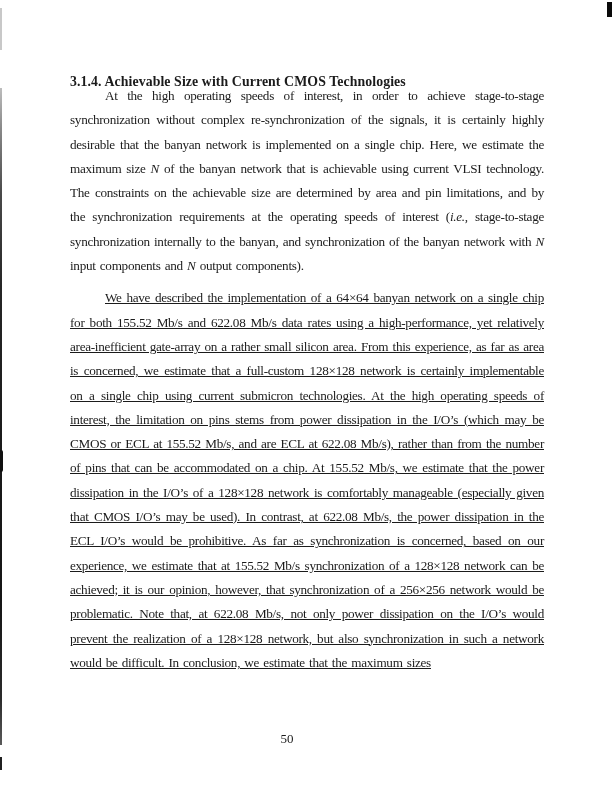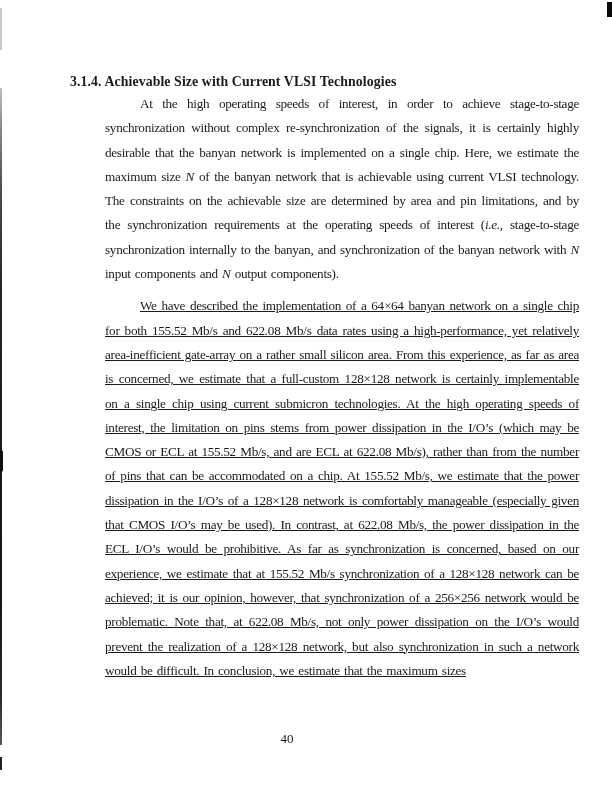--- a/index.html
+++ b/index.html
@@ -26,23 +26,22 @@
     top: 74px;
     width: 474px;
     margin: 0;
     font-size: 13.8px;
     font-weight: bold;
     letter-spacing: 0.1px;
   }
   .body-text {
     position: absolute;
     left: 70px;
-    top: 92px;
+    top: 84px;
     width: 474px;
-    margin-left: 35px;
   }
   .para {
     margin: 0;
     text-align: justify;
     text-indent: 35px;
     font-size: 13.2px;
     line-height: 24.3px;
     letter-spacing: -0.3px;
     word-spacing: 1.2px;
   }
@@ -87,29 +86,29 @@
   .scan-mark-top-right {
     left: 607px; top: 2px; width: 5px; height: 15px;
     background: #0a0a0a;
   }
 </style>
 </head>
 <body>
 
 <div class="page">
 
-  <h1 class="heading">3.1.4. Achievable Size with Current VLSI Technologies</h1>
+  <h1 class="heading">3.1.4. Achievable Size with Current CMOS Technologies</h1>
 
   <div class="body-text">
 
   <p class="para"><span>At the high operating speeds of interest, in order to achieve stage-to-stage synchronization without complex re-synchronization of the signals, it is certainly highly desirable that the banyan network is implemented on a single chip. Here, we estimate the maximum size </span><i>N</i><span> of the banyan network that is achievable using current VLSI technology. The constraints on the achievable size are determined by area and pin limitations, and by the synchronization requirements at the operating speeds of interest (</span><i>i.e.</i><span>, stage-to-stage synchronization internally to the banyan, and synchronization of the banyan network with </span><i>N</i><span> input components and </span><i>N</i><span> output components).</span></p>
       <p class="para"><span>We have described the implementation of a 64×64 banyan network on a single chip for both 155.52 Mb/s and 622.08 Mb/s data rates using a high-performance, yet relatively area-inefficient gate-array on a rather small silicon area. From this experience, as far as area is concerned, we estimate that a full-custom 128×128 network is certainly implementable on a single chip using current submicron technologies. At the high operating speeds of interest, the limitation on pins stems from power dissipation in the I/O’s (which may be CMOS or ECL at 155.52 Mb/s, and are ECL at 622.08 Mb/s), rather than from the number of pins that can be accommodated on a chip. At 155.52 Mb/s, we estimate that the power dissipation in the I/O’s of a 128×128 network is comfortably manageable (especially given that CMOS I/O’s may be used). In contrast, at 622.08 Mb/s, the power dissipation in the ECL I/O’s would be prohibitive. As far as synchronization is concerned, based on our experience, we estimate that at 155.52 Mb/s synchronization of a 128×128 network can be achieved; it is our opinion, however, that synchronization of a 256×256 network would be problematic. Note that, at 622.08 Mb/s, not only power dissipation on the I/O’s would prevent the realization of a 128×128 network, but also synchronization in such a network would be difficult. In conclusion, we estimate that the maximum sizes</span></p>
     </div>
 
-  <div class="page-number">40</div>
+  <div class="page-number">50</div>
 
   <div class="scan-mark scan-smudge-left-top"></div>
   <div class="scan-mark scan-line-left-edge"></div>
   <div class="scan-mark scan-blob-left-middle"></div>
   <div class="scan-mark scan-blob-left-bottom"></div>
   <div class="scan-mark scan-mark-top-right"></div>
 
 </div>
 
 </body></html>

